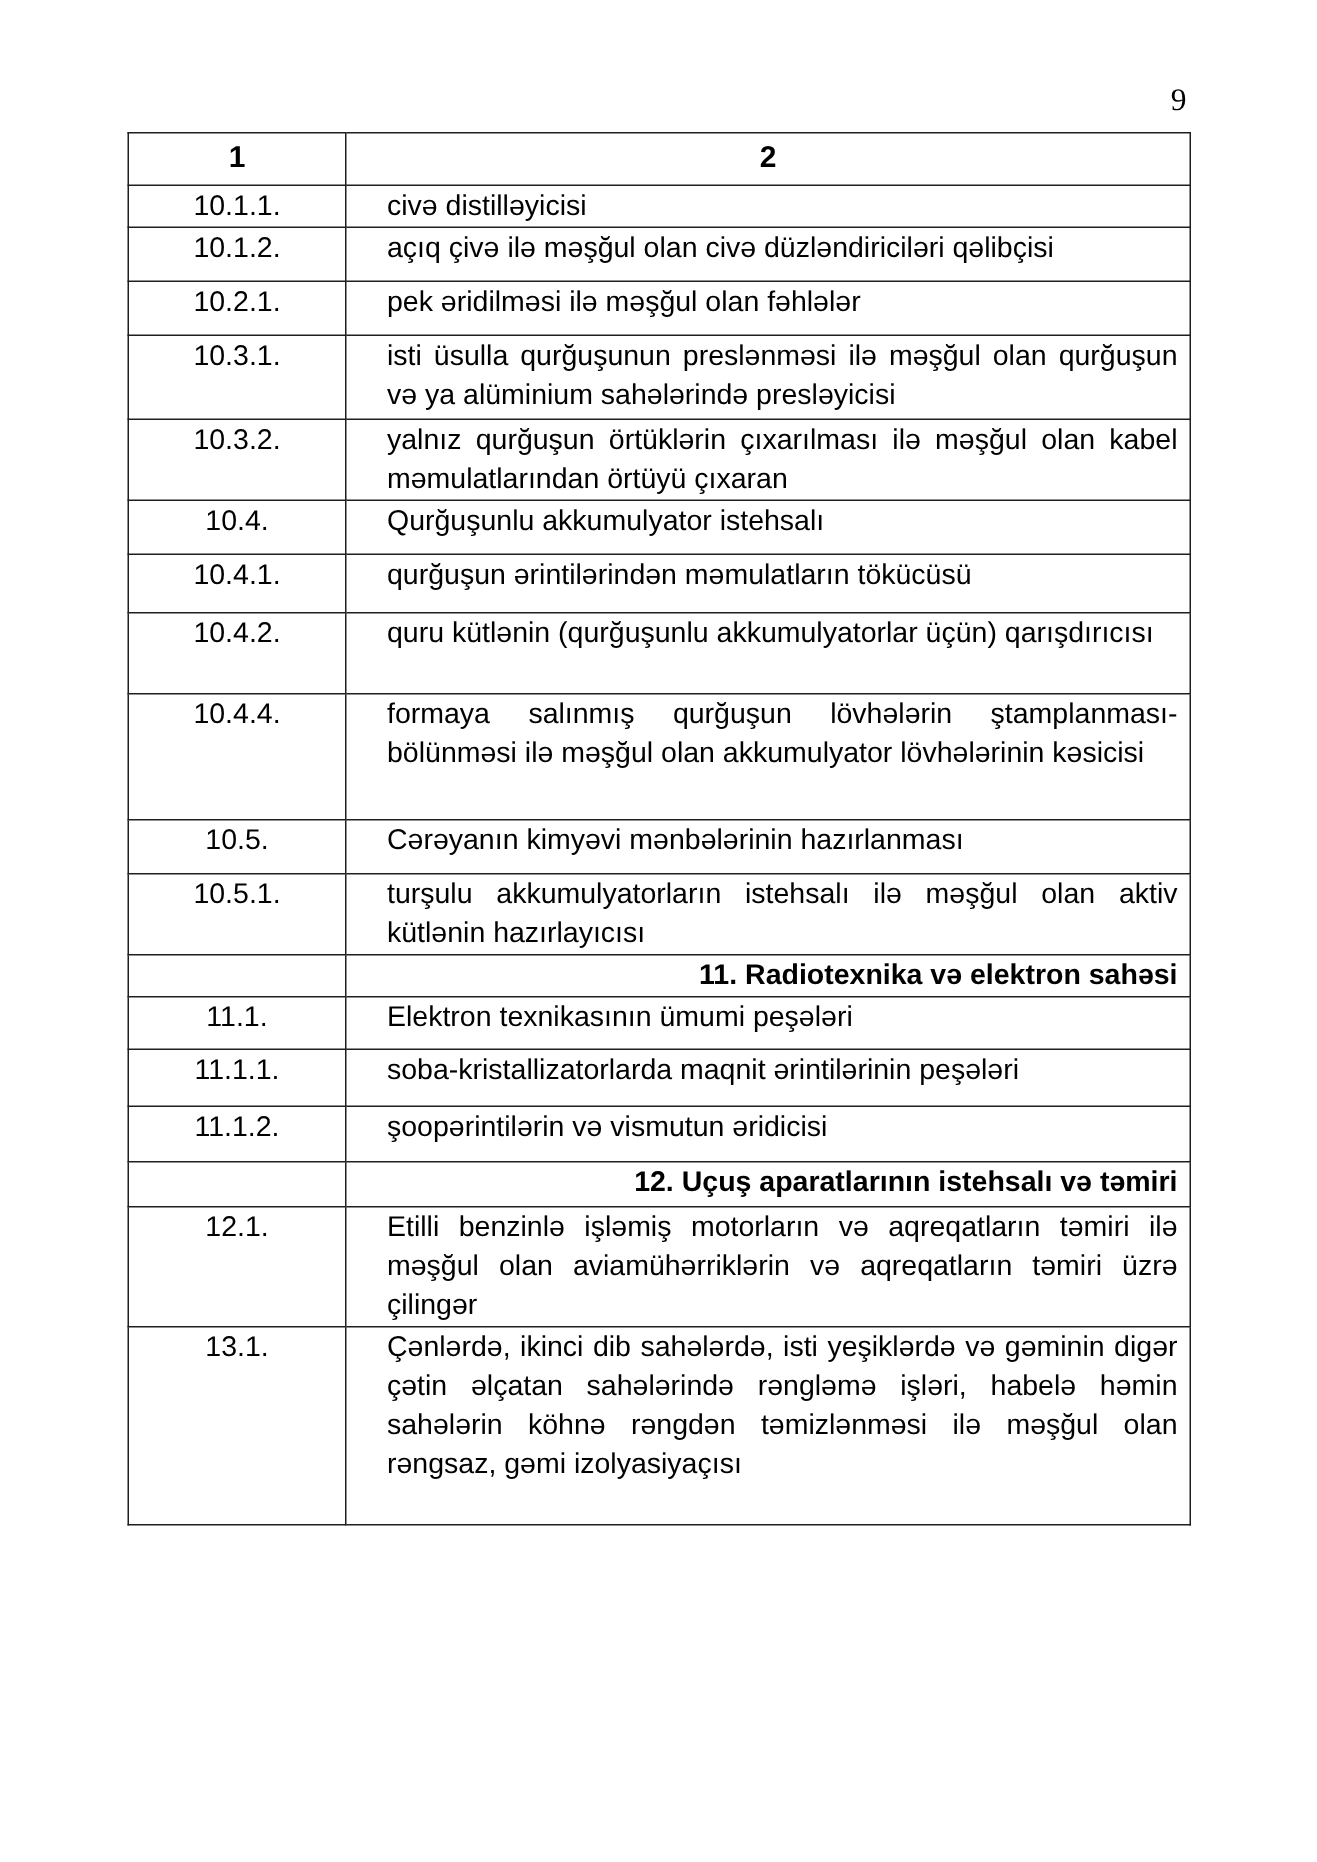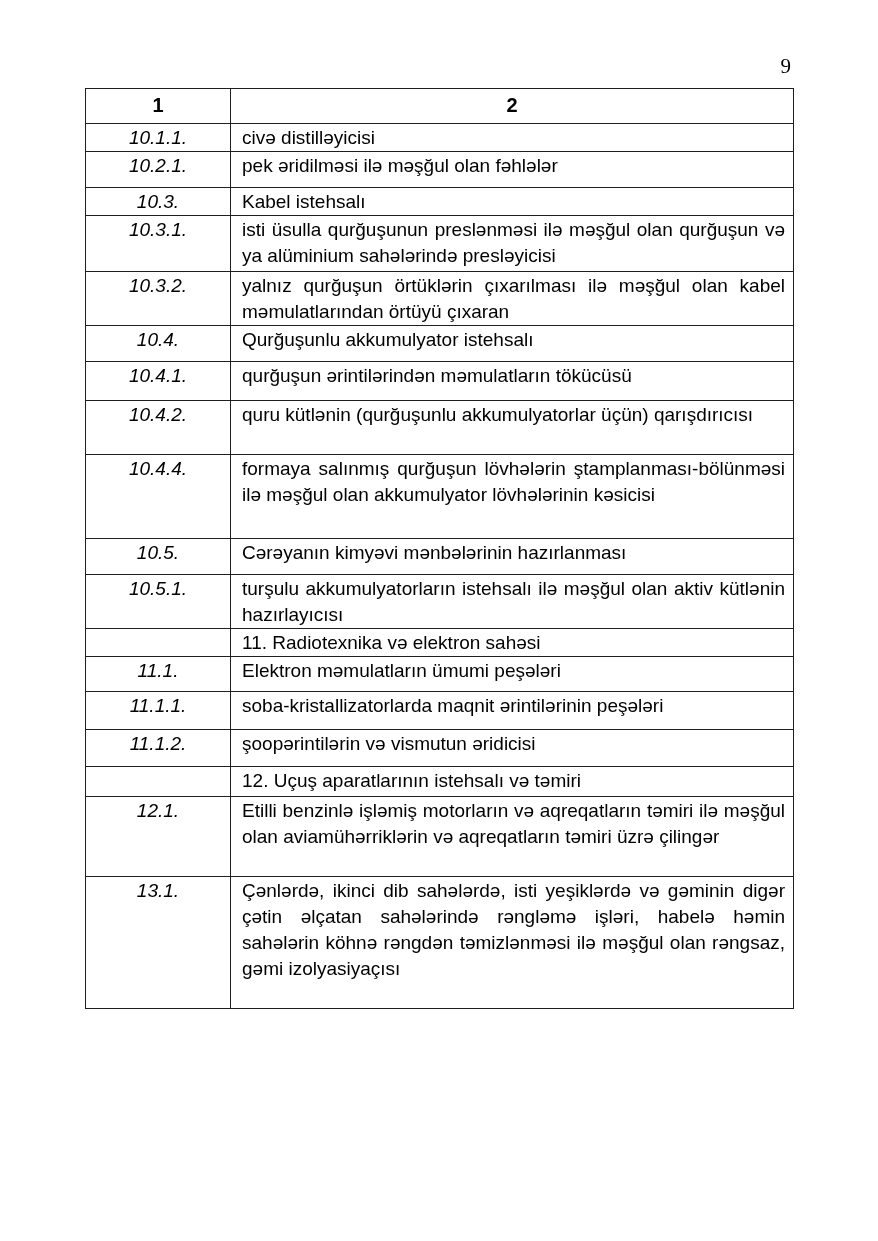--- a/index.html
+++ b/index.html
@@ -46,29 +46,28 @@
   }
   table.doc-table th {
     font-weight: bold;
     text-align: center;
     padding: 3px 4px 0 4px;
     font-size: 20px;
   }
   td.code {
     text-align: center;
     padding: 1px 4px 0 4px;
-    font-style: italic;
   }
   td.desc {
     text-align: justify;
-    padding: 1px 8px 0 11px;
+    padding: 1px 8px 0 27px;
   }
   tr.section td.desc {
-    text-align: left;
-    font-weight: normal;
+    text-align: right;
+    font-weight: bold;
   }
 </style>
 </head>
 <body>
 
 <div class="page">
 
   <div class="page-number">9</div>
 
   <table class="doc-table">
@@ -80,26 +79,26 @@
       <tr style="height:35px">
         <th>1</th>
         <th>2</th>
       </tr>
 
       <tr style="height:28px">
         <td class="code">10.1.1.</td>
         <td class="desc">civə distilləyicisi</td>
       </tr>
       <tr style="height:36px">
+        <td class="code">10.1.2.</td>
+        <td class="desc">açıq çivə ilə məşğul olan civə düzləndiriciləri qəlibçisi</td>
+      </tr>
+      <tr style="height:36px">
         <td class="code">10.2.1.</td>
         <td class="desc">pek əridilməsi ilə məşğul olan fəhlələr</td>
-      </tr>
-      <tr style="height:28px">
-        <td class="code">10.3.</td>
-        <td class="desc">Kabel istehsalı</td>
       </tr>
       <tr style="height:56px">
         <td class="code">10.3.1.</td>
         <td class="desc">isti üsulla qurğuşunun preslənməsi ilə məşğul olan qurğuşun və ya alüminium sahələrində presləyicisi</td>
       </tr>
       <tr style="height:51px">
         <td class="code">10.3.2.</td>
         <td class="desc">yalnız qurğuşun örtüklərin çıxarılması ilə məşğul olan kabel məmulatlarından örtüyü çıxaran</td>
       </tr>
       <tr style="height:36px">
@@ -125,21 +124,21 @@
       <tr style="height:54px">
         <td class="code">10.5.1.</td>
         <td class="desc">turşulu akkumulyatorların istehsalı ilə məşğul olan aktiv kütlənin hazırlayıcısı</td>
       </tr>
       <tr class="section" style="height:28px">
         <td class="code"></td>
         <td class="desc">11. Radiotexnika və elektron sahəsi</td>
       </tr>
       <tr style="height:35px">
         <td class="code">11.1.</td>
-        <td class="desc">Elektron məmulatların ümumi peşələri</td>
+        <td class="desc">Elektron texnikasının ümumi peşələri</td>
       </tr>
       <tr style="height:38px">
         <td class="code">11.1.1.</td>
         <td class="desc">soba-kristallizatorlarda maqnit ərintilərinin peşələri</td>
       </tr>
       <tr style="height:37px">
         <td class="code">11.1.2.</td>
         <td class="desc">şoopərintilərin və vismutun əridicisi</td>
       </tr>
       <tr class="section" style="height:30px">

